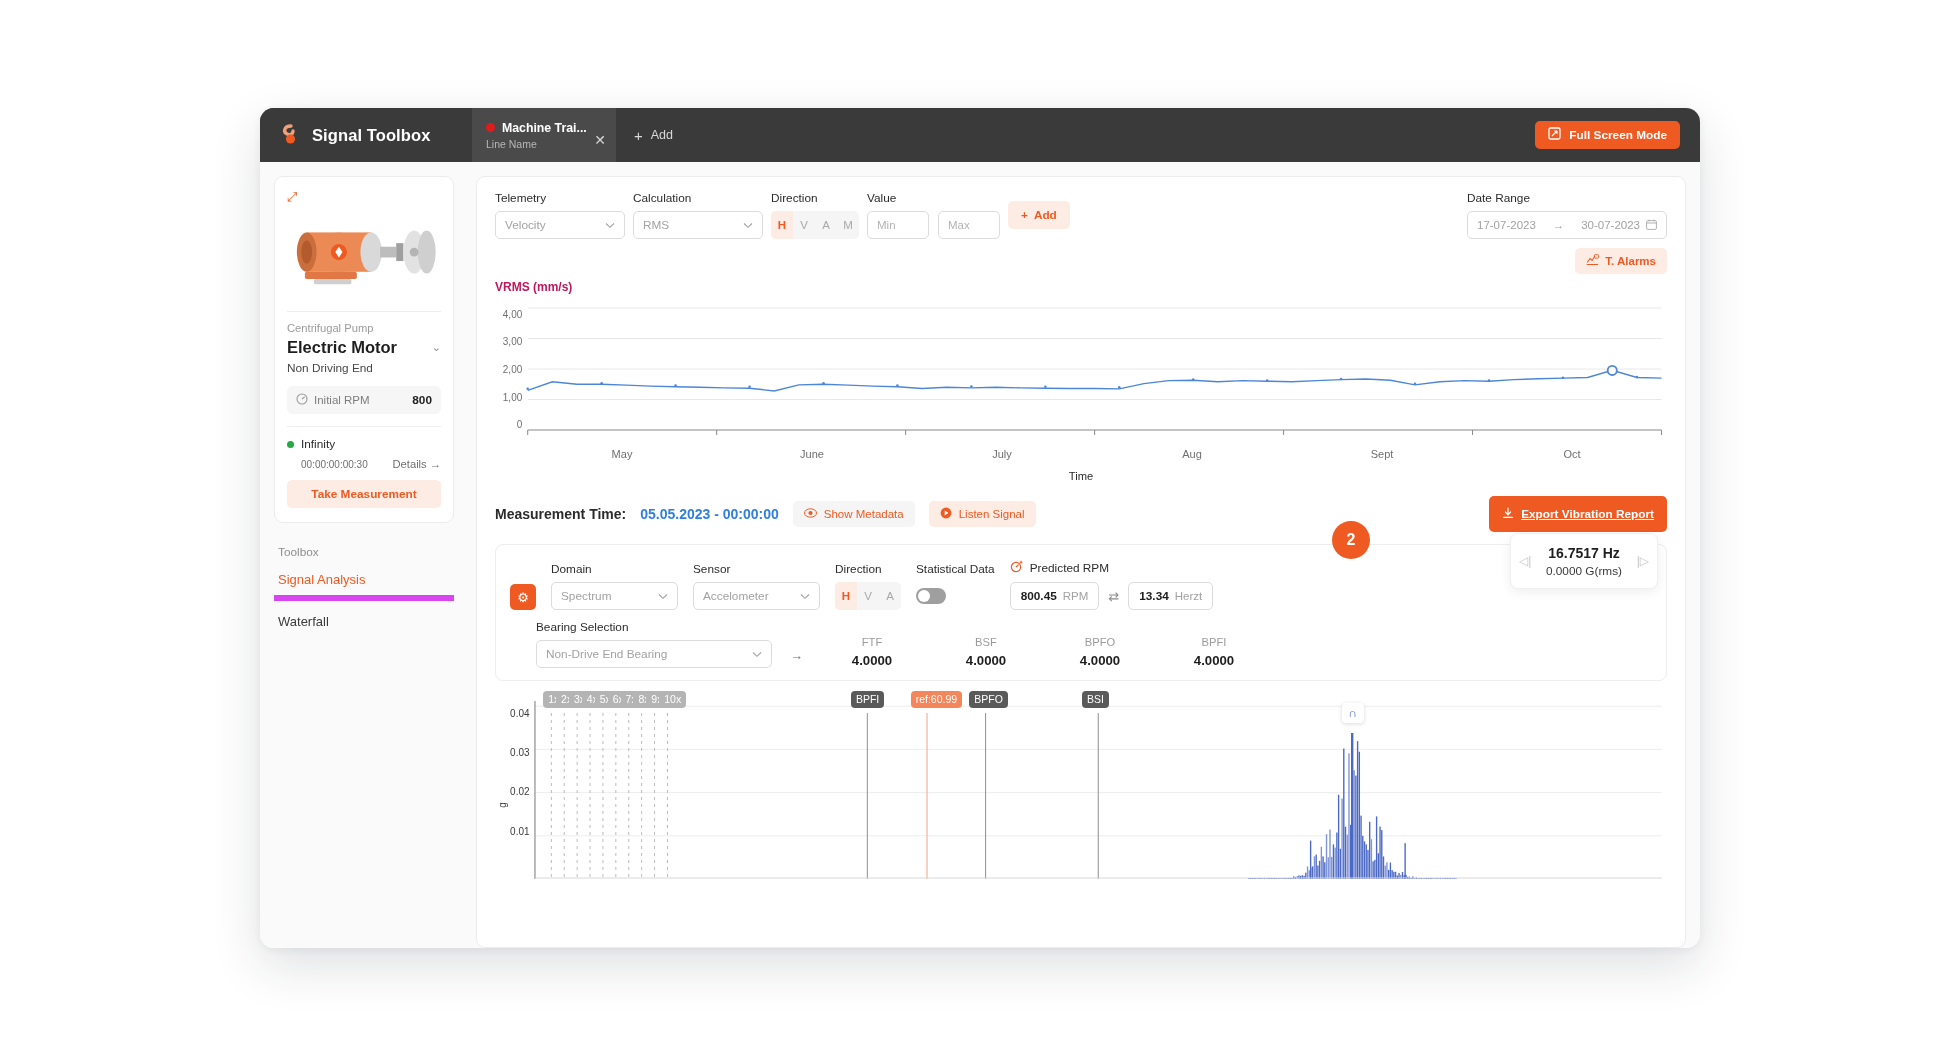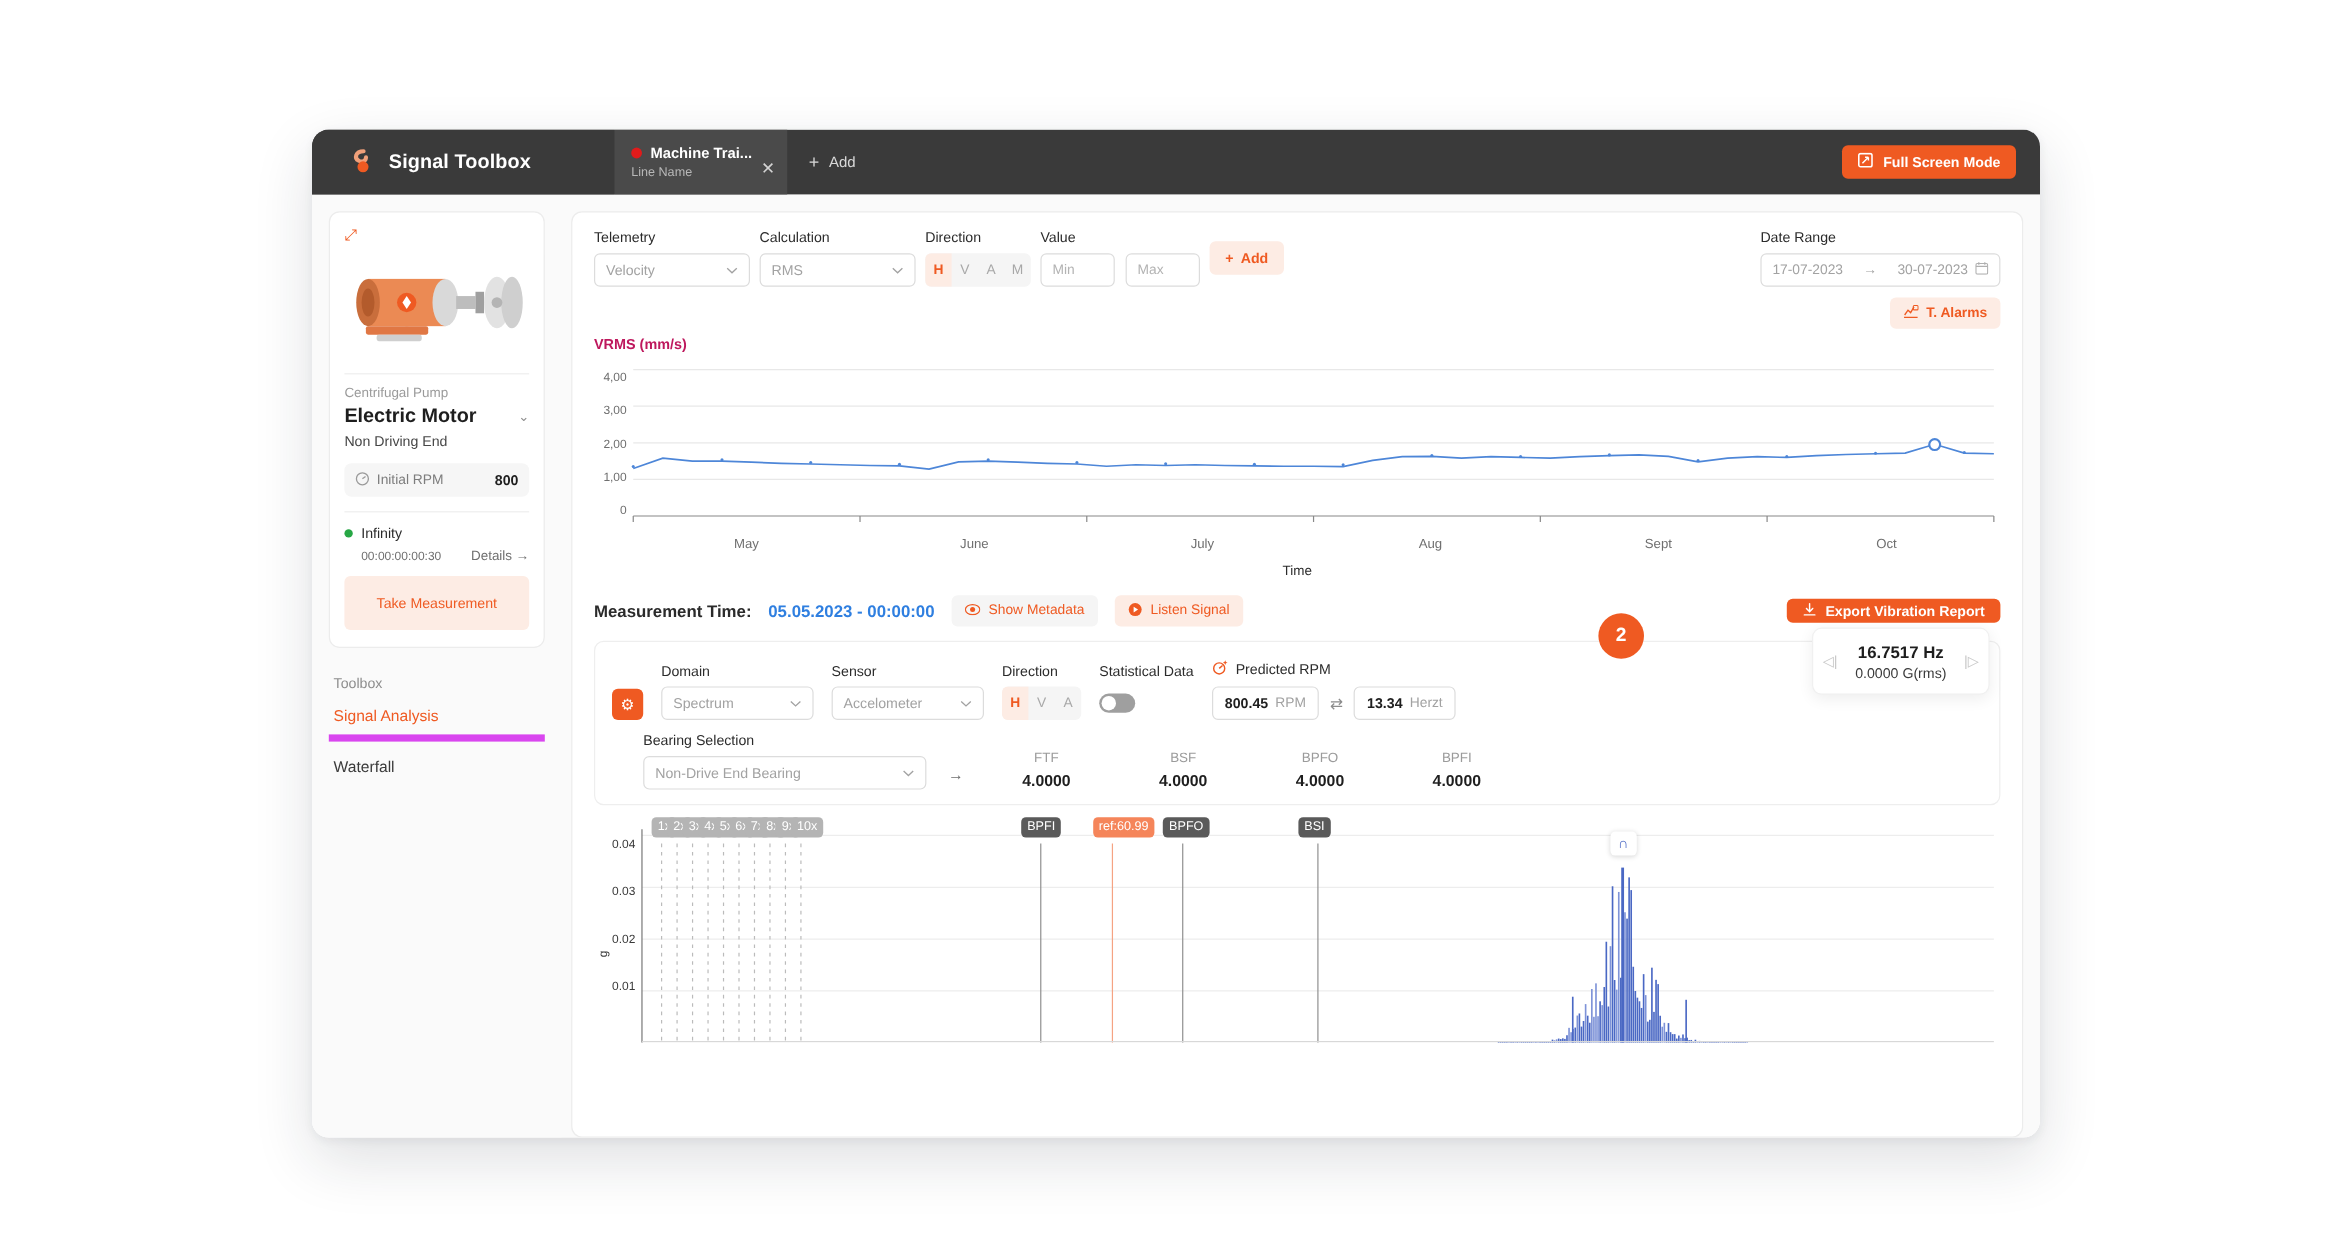--- a/index.html
+++ b/index.html
@@ -20,22 +20,22 @@
     display: flex; flex-direction: column;
   }
 
   
   .topbar {
     height: 54px; background: #3a3a3a;
     display: flex; align-items: stretch; flex: none;
     position: relative;
   }
   .brand {
-    width: 252px; display: flex; align-items: center; gap: 10px;
-    padding-left: 28px; background: #3a3a3a;
+    width: 212px; display: flex; align-items: center; gap: 10px;
+    padding-left: 16px; background: #3a3a3a;
   }
   .brand-logo { width: 26px; height: 26px; position: relative; flex: none; }
   .brand-title { color: #fff; font-size: 16.5px; font-weight: bold; letter-spacing: .1px; }
 
   .tab {
     width: 144px; background: #4a4a4a; position: relative;
     display: flex; flex-direction: column; justify-content: center;
     padding: 0 14px;
   }
   .tab-top { display: flex; align-items: center; gap: 7px; }
@@ -84,22 +84,22 @@
   }
   .rpm-left { display: flex; align-items: center; gap: 6px; color: #7d7d7d; font-size: 11.5px; }
   .rpm-val { font-size: 11.8px; color: #1e1e1e; font-weight: bold; }
   .inf-row { display: flex; align-items: center; gap: 7px; }
   .green-dot { width: 7px; height: 7px; border-radius: 50%; background: #27a745; }
   .inf-label { font-size: 11.8px; color: #2b2b2b; }
   .time-row { display: flex; align-items: center; justify-content: space-between; margin-top: 7px; padding-left: 14px; }
   .time-val { font-size: 10px; color: #6f6f6f; }
   .details { font-size: 11.2px; color: #6f6f6f; cursor: pointer; }
   .take-btn {
-    margin-top: 10px; width: 100%; height: 45px; border: none; border-radius: 5px;
-    background: #fdece4; color: #ef5a22; font-size: 11.8px; font-weight: normal;
+    margin-top: 10px; width: 100%; height: 28px; border: none; border-radius: 5px;
+    background: #fdece4; color: #ef5a22; font-size: 11.8px; font-weight: bold;
     cursor: pointer; font-family: "Liberation Sans", sans-serif;
   }
   .toolbox-label { color: #8e8e8e; font-size: 11.8px; margin: 22px 0 0 4px; }
   .tool-item { font-size: 13px; color: #3b3b3b; padding: 13px 4px 8px 4px; cursor: pointer; }
   .tool-item.active { color: #ef5a22; border-bottom: 6px solid #d946ef; }
 
   
   .main { flex: 1; min-width: 0; padding: 14px 14px 0 8px; }
   .panel { background: #fff; border: 1px solid #ececec; border-radius: 9px; height: 100%; padding: 14px 18px 0 18px; overflow: hidden; }
 
@@ -152,24 +152,25 @@
   .mt-label { font-size: 14px; font-weight: bold; color: #2b2b2b; }
   .mt-val { font-size: 14px; font-weight: bold; color: #2f7fe0; }
   .chipbtn {
     height: 26px; padding: 0 11px; border-radius: 5px; border: none;
     display: flex; align-items: center; gap: 7px; font-size: 11.5px;
     cursor: pointer; font-family: "Liberation Sans", sans-serif;
   }
   .chip-grey { background: #f5f5f5; color: #ef5a22; }
   .chip-peach { background: #fdece4; color: #ef5a22; }
   .exportbtn {
-    margin-left: auto; height: 20px; padding: 0 13px; border: none; border-radius: 5px;
+    margin-left: auto; height: 36px; padding: 0 13px; border: none; border-radius: 5px;
     background: #ef5a22; color: #fff; font-size: 11.8px; font-weight: bold;
     display: flex; align-items: center; gap: 7px; cursor: pointer;
     font-family: "Liberation Sans", sans-serif;
+    text-decoration: underline;
   }
 
   
   .ctlblock { margin-top: 12px; border: 1px solid #eee; border-radius: 8px; position: relative; }
   .ctlrow1 { display: flex; align-items: flex-end; gap: 15px; padding: 14px 14px 0 14px; }
   .gearbtn {
     width: 26px; height: 26px; border-radius: 5px; background: #ef5a22; color: #fff;
     display: flex; align-items: center; justify-content: center; font-size: 13px; cursor: pointer; flex: none;
   }
   .toggle { width: 30px; height: 16px; border-radius: 9px; background: #9f9f9f; position: relative; cursor: pointer; }

